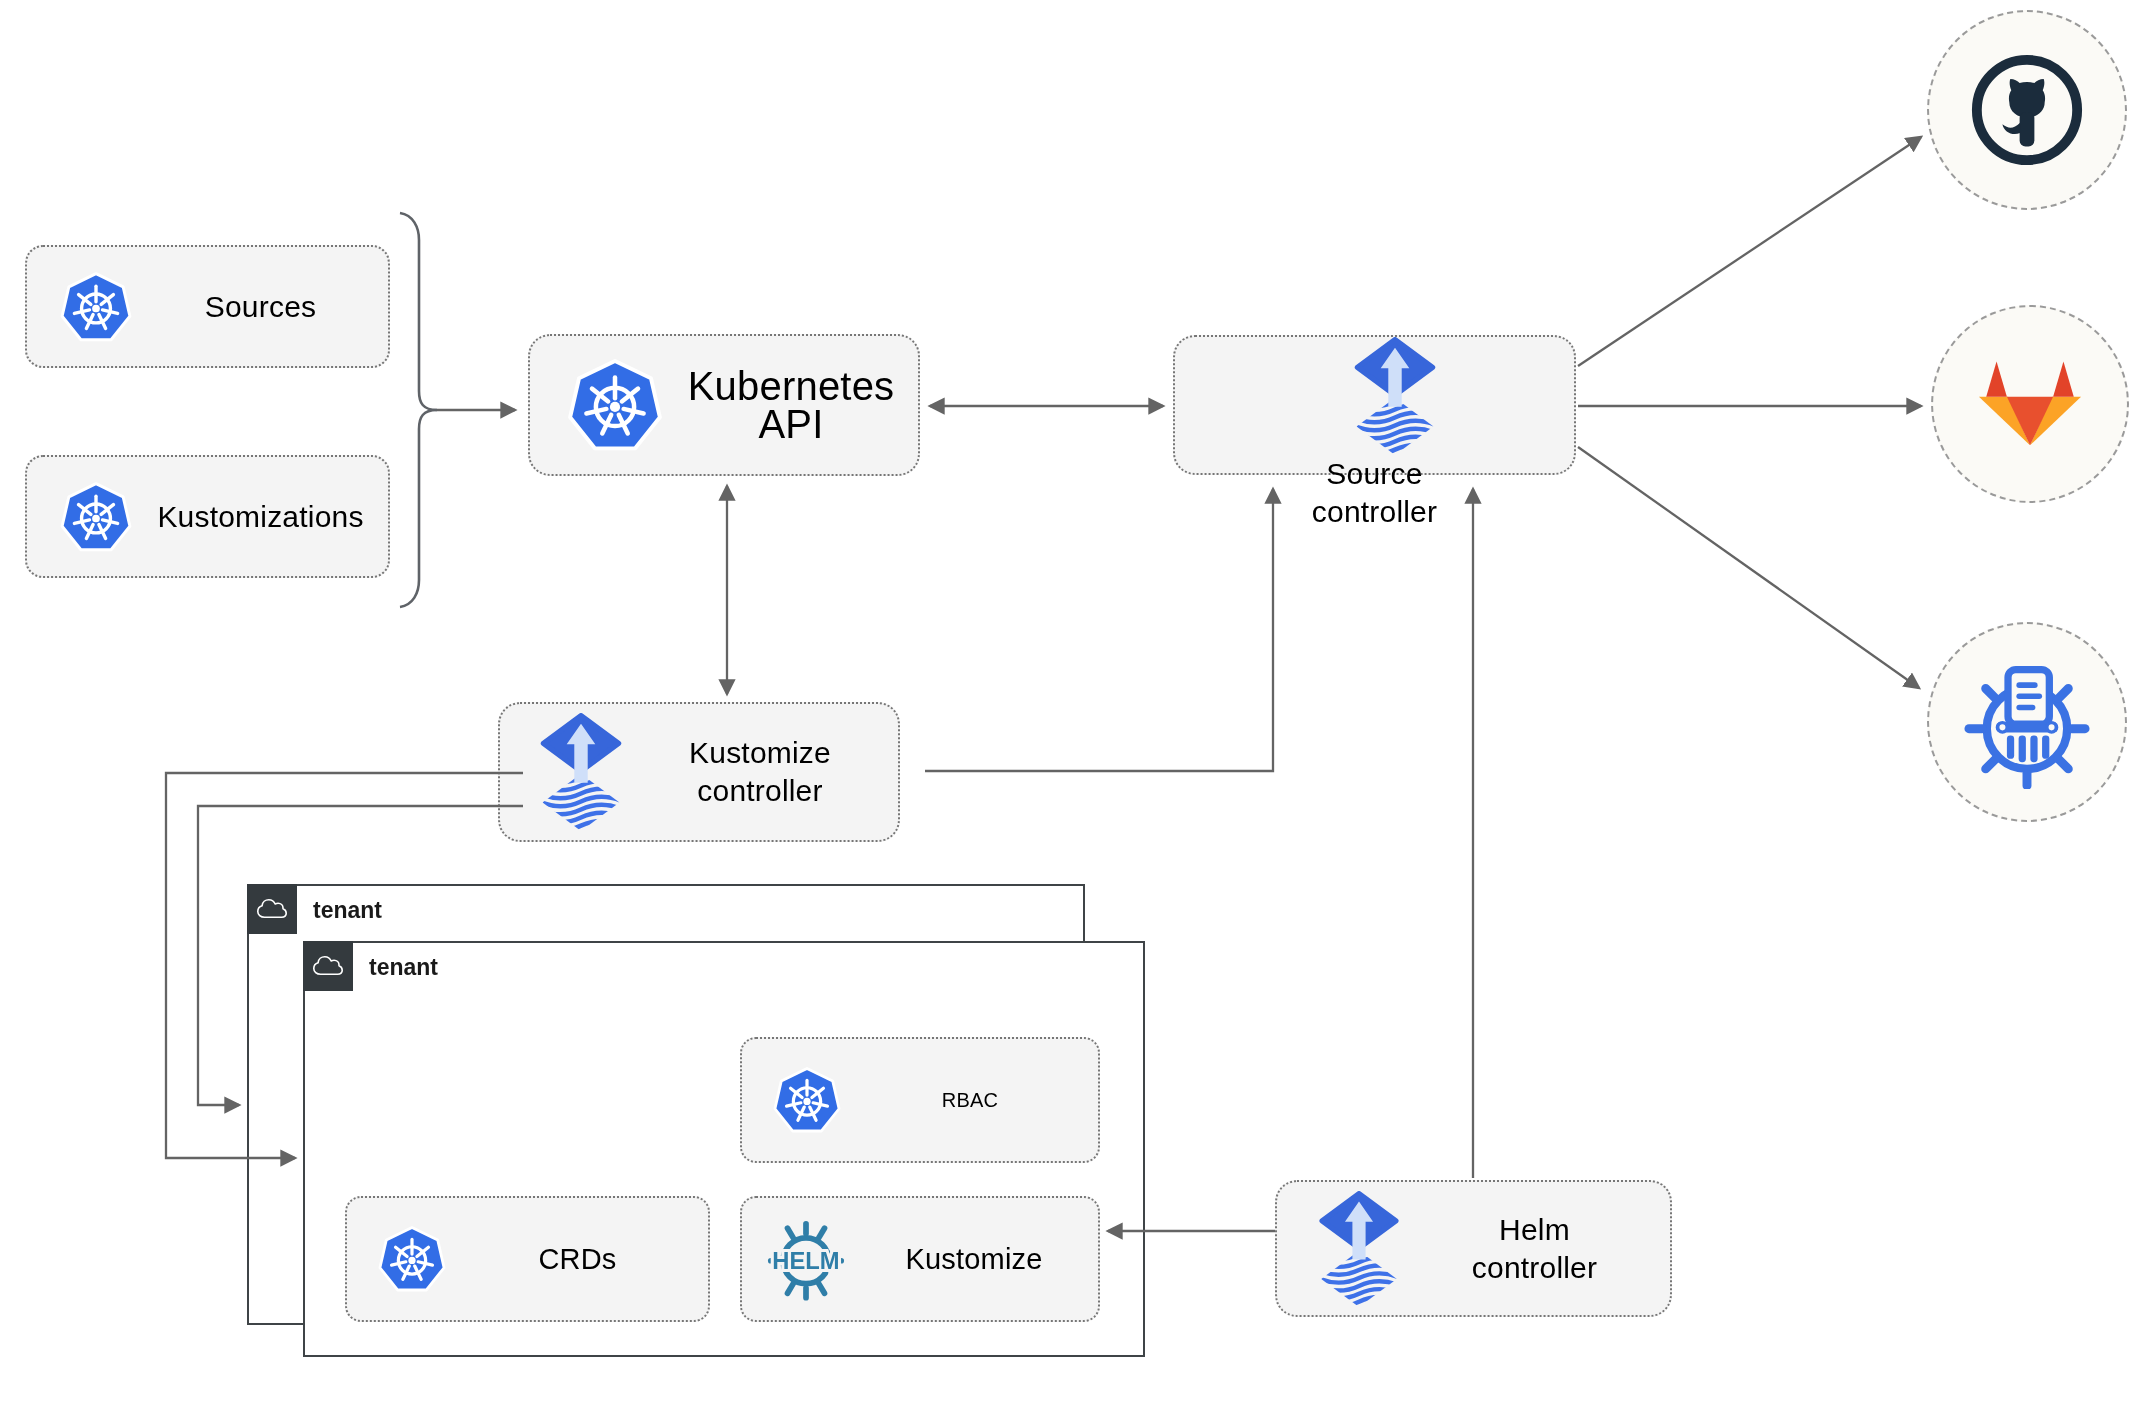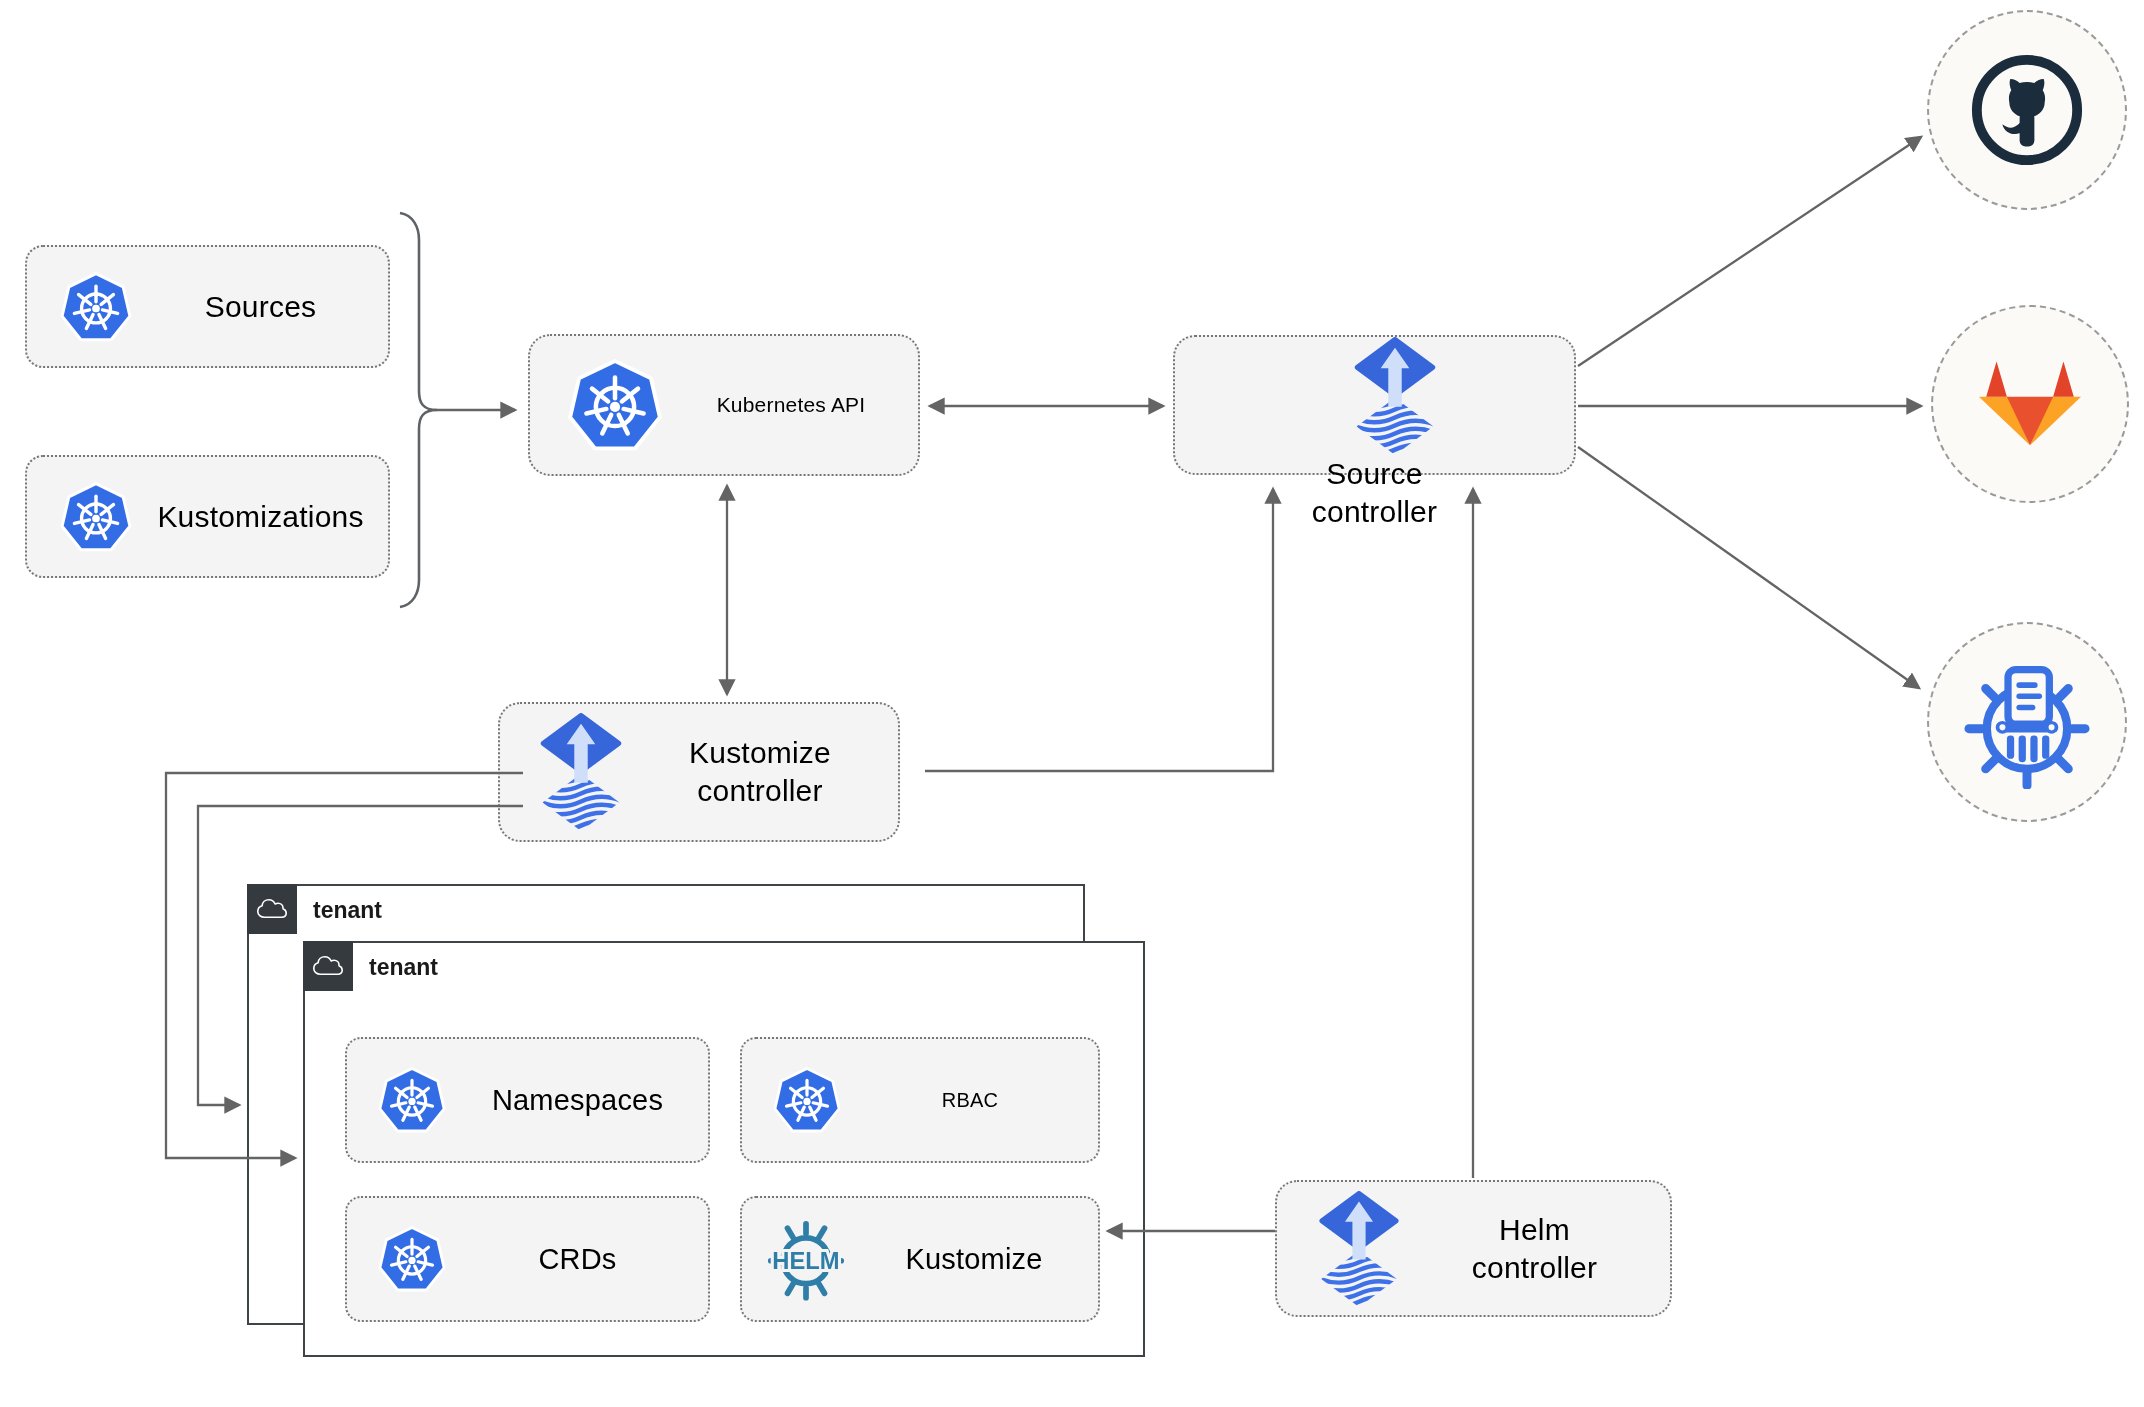--- a/index.html
+++ b/index.html
@@ -146,21 +146,21 @@
     <svg class="ic" width="74" height="74" style="margin-left:32px">
         <use href="#sym-k8s"></use>
       </svg>
     <div class="lbl">Kustomizations</div>
   </div>
 
   <div class="dnode" style="left:528px;top:334px;width:392px;height:142px;border-radius:22px;">
     <svg class="ic" width="98" height="98" style="margin-left:36px">
         <use href="#sym-k8s"></use>
       </svg>
-    <div class="lbl" style="font-size:21px">Kubernetes API</div>
+    <div class="lbl" style="font-size:40px">Kubernetes API</div>
   </div>
 
   <div class="dnode" style="left:1173px;top:335px;width:403px;height:140px;border-radius:22px;flex-direction:column;">
     <svg class="ic" width="82" height="118" style="margin-left:40px">
         <use href="#sym-flux"></use>
       </svg>
     <div class="lbl">Source
 controller</div>
   </div>
 
@@ -207,26 +207,20 @@
 
   <div class="tenant" style="left:303px;top:941px;width:842px;height:416px;z-index:11;">
     <div class="badge">
       <svg width="32" height="24">
           <use href="#sym-cloud"></use>
         </svg>
     </div>
     <div class="tlabel">tenant</div>
   </div>
 
-  <div class="dnode" style="left:345px;top:1037px;width:365px;height:126px;border-radius:16px;z-index:12;">
-    <svg class="ic" width="70" height="70" style="margin-left:30px">
-        <use href="#sym-k8s"></use>
-      </svg>
-    <div class="lbl" style="font-size:29px">Namespaces</div>
-  </div>
   <div class="dnode" style="left:740px;top:1037px;width:360px;height:126px;border-radius:16px;z-index:12;">
     <svg class="ic" width="70" height="70" style="margin-left:30px">
         <use href="#sym-k8s"></use>
       </svg>
     <div class="lbl" style="font-size:20px">RBAC</div>
   </div>
   <div class="dnode" style="left:345px;top:1196px;width:365px;height:126px;border-radius:16px;z-index:12;">
     <svg class="ic" width="70" height="70" style="margin-left:30px">
         <use href="#sym-k8s"></use>
       </svg>

